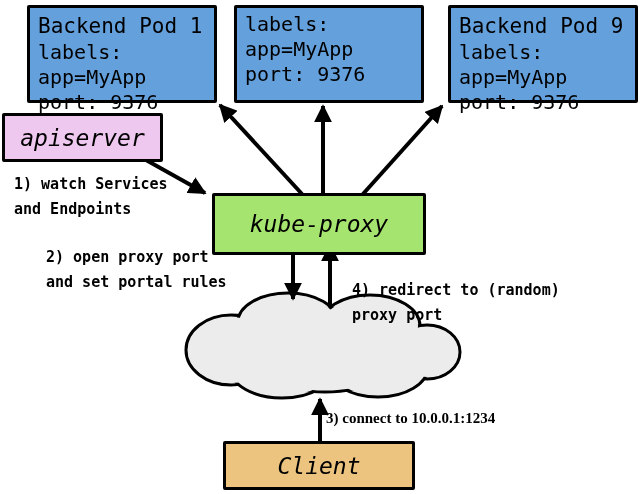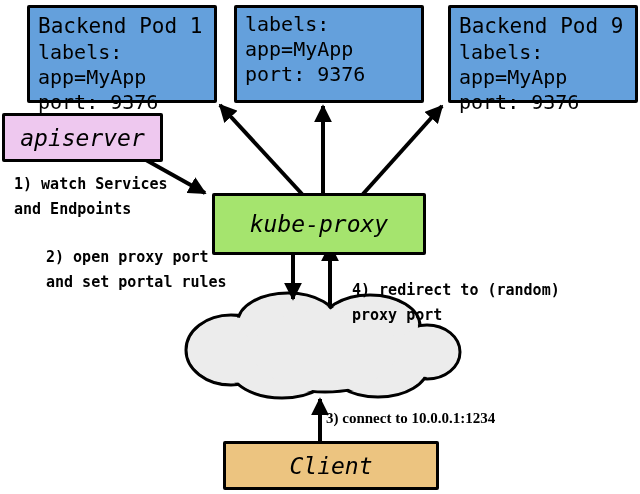--- a/index.html
+++ b/index.html
@@ -35,21 +35,21 @@
 
   .label-box {
     display: flex;
     align-items: center;
     justify-content: center;
     font-size: 23px;
     font-style: italic;
   }
   #apiserver { left: 2px;  top: 113px; width: 161px; height: 49px; background: var(--apiserver-fill, #EEC8EF); }
   #kubeproxy { left: 212px; top: 193px; width: 214px; height: 62px; background: var(--kube-proxy-fill, #A5E46E); }
-  #client    { left: 223px; top: 441px; width: 216px; height: 49px; background: var(--client-fill, #ECC480); }
+  #client    { left: 223px; top: 441px; width: 192px; height: 49px; background: var(--client-fill, #ECC480); }
 
   .annotation {
     position: absolute;
     font-weight: bold;
     font-size: 15px;
     line-height: 25px;
     white-space: pre;
   }
   #ann1 { left: 14px;  top: 172px; }
   #ann2 { left: 46px;  top: 245px; }

